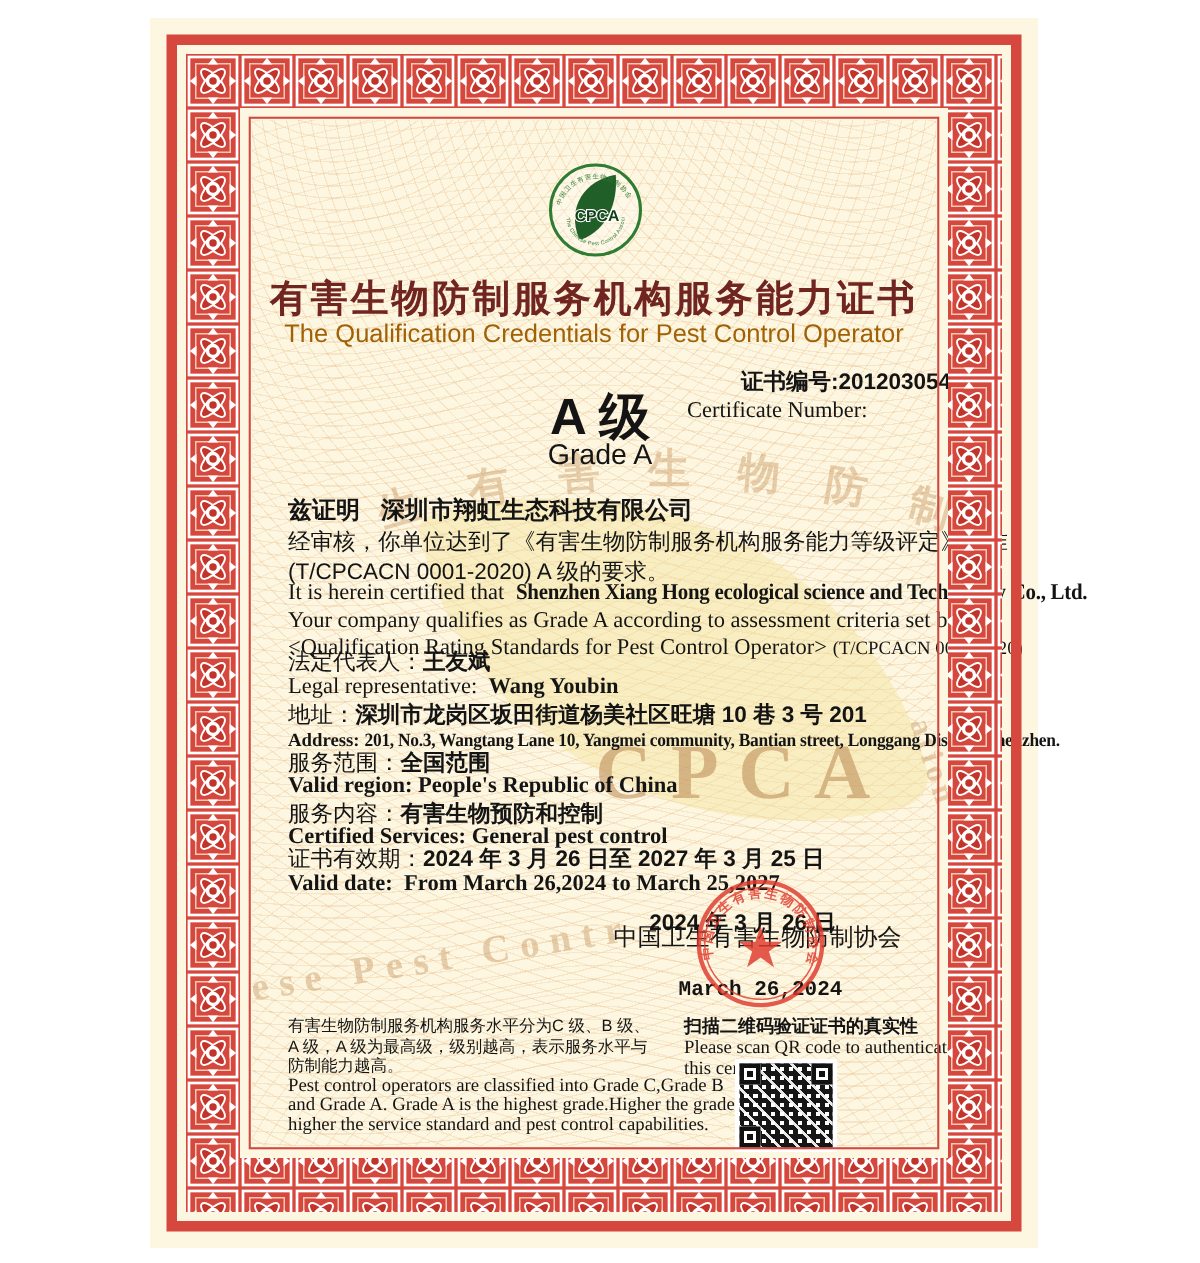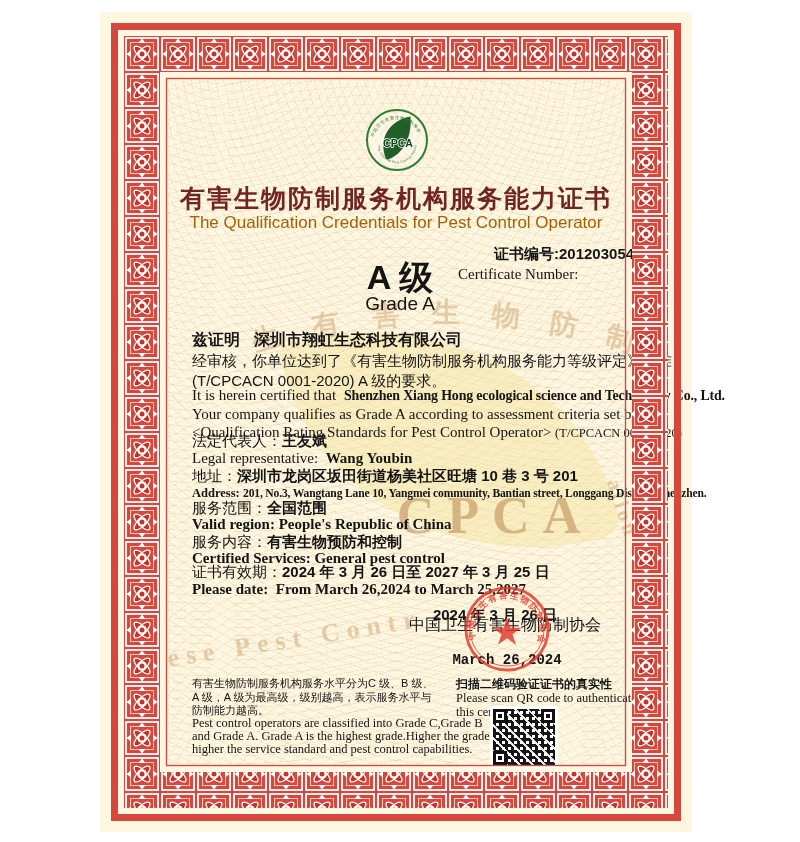--- a/index.html
+++ b/index.html
@@ -171,21 +171,21 @@
   <div class="l cn" style="top:521px">
     <span>服务内容：</span><span class="b">有害生物预防和控制</span>
   </div>
   <div class="l en b" style="top:538px">
     <span>Certified Services:</span>&nbsp;<span>General pest control</span>
   </div>
   <div class="l cn" style="top:551px">
     <span>证书有效期：</span><span class="b">2024 年 3 月 26 日至 2027 年 3 月 25 日</span>
   </div>
   <div class="l en b" style="top:569px">
-    <span>Please date:</span>&nbsp;&nbsp;<span>From March 26,2024 to March 25,2027</span>
+    <span>Valid date:</span>&nbsp;&nbsp;<span>From March 26,2024 to March 25,2027</span>
   </div>
 
   <div class="issuer-name">中国卫生有害生物防制协会</div>
   <div class="issuer-date-cn">2024 年 3 月 26 日</div>
   <div class="issuer-date-en">March 26,2024</div>
 
   <svg class="stamp" viewBox="0 0 90 90">
     <defs>
       <path id="sealArc" d="M 13 57 A 33.5 33.5 0 1 1 77 57"></path>
     </defs>

